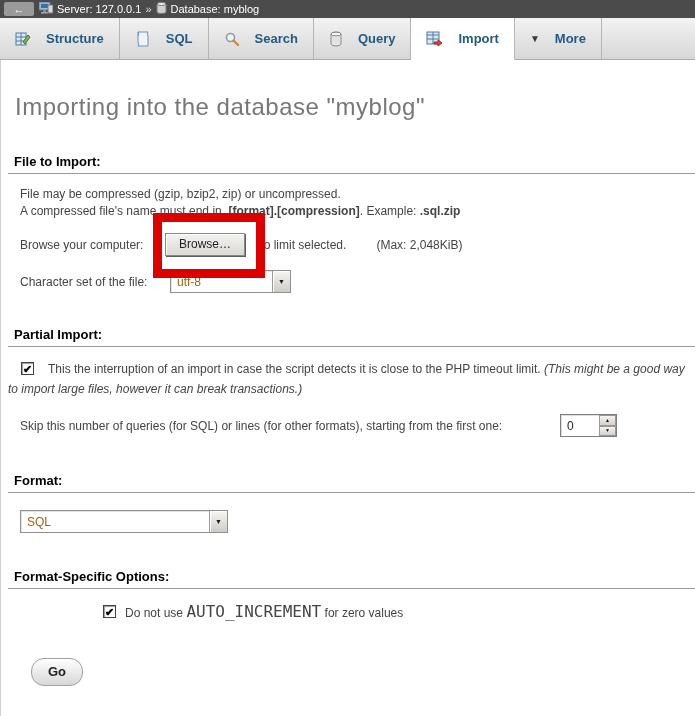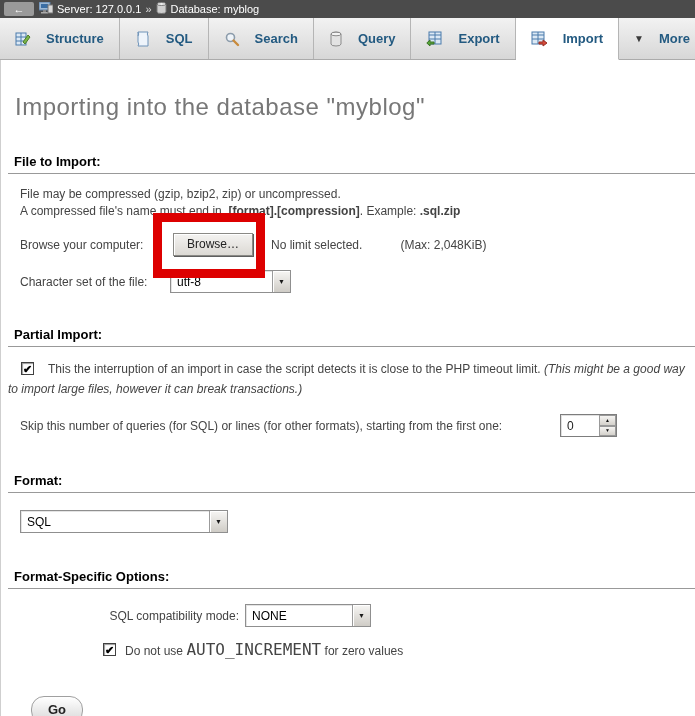--- a/index.html
+++ b/index.html
@@ -53,39 +53,39 @@
   .legend {
     font-weight:bold; font-size:13px; color:#000;
     padding:2px 0 4px 6px; border-bottom:1px solid #999;
   }
   .sec-file    { margin-top:31px; }
   .sec-partial { margin-top:32px; }
   .sec-format  { margin-top:34px; }
   .sec-fso     { margin-top:34px; }
   .row { padding-left:12px; }
   .hint-lines { margin-top:12px; line-height:17px; }
-  .browse-row { margin-top:13px; display:flex; align-items:center;gap:8px; }
+  .browse-row { margin-top:13px; display:flex; align-items:center; }
   .browse-label { width:145px; }
   .winbtn {
     background:linear-gradient(#f4f3f1,#dcd9d4);
     border:1px solid #8a8985; box-shadow:1px 1px 0 #5e5e5e, inset 1px 1px 0 #fff;
     padding:3px 13px 4px; font-size:12px; color:#222;
     font-family:"Liberation Sans", sans-serif; cursor:pointer;
   }
   .nofile { margin-left:10px; }
   .maxsize { margin-left:30px; }
   .charset-row { margin-top:14px; display:flex; align-items:center; }
   .charset-label { width:150px; }
   
   .select {
     display:inline-flex; align-items:stretch; height:23px;
     border:1px solid #8f8f8f; background:#fff; cursor:pointer;
     box-shadow:inset 1px 1px 0 #e4e4e4;
   }
-  .select .val { flex:1; padding:4px 6px 0; font-size:12px; color:#000000; overflow:hidden; white-space:nowrap; }
+  .select .val { flex:1; padding:4px 6px 0; font-size:12px; color:#a16207; overflow:hidden; white-space:nowrap; }
   .select .btn {
     width:18px; display:flex; align-items:center; justify-content:center;
     background:linear-gradient(#f7f6f4,#cfccc6);
     border-left:1px solid #9b9b9b; box-shadow:inset 1px 1px 0 #fff;
     font-size:7px; color:#1a1a1a;
   }
   .w-charset { width:121px; }
   .w-format  { width:208px; }
   .w-compat  { width:126px; }
   
@@ -190,32 +190,20 @@
   </div>
   <div class="tab">
     <span>
       <svg width="14" height="16" viewBox="0 0 14 16">
           <path d="M2 3 Q2 1 7 1 Q12 1 12 3 L12 13 Q12 15 7 15 Q2 15 2 13 Z" fill="#e3e3e3" stroke="#8a8a8a"></path>
           <ellipse cx="7" cy="3" rx="5" ry="1.8" fill="#f4f4f4" stroke="#8a8a8a"></ellipse>
         </svg>
     </span>
     <span>Query</span>
   </div>
-  <div class="tab">
-    <span>
-      <svg width="17" height="16" viewBox="0 0 17 16">
-          <rect x="3" y="1" width="12" height="12" fill="#dce9f5" stroke="#4a7bab"></rect>
-          <line x1="3" y1="4" x2="15" y2="4" stroke="#4a7bab"></line>
-          <line x1="3" y1="8" x2="15" y2="8" stroke="#4a7bab"></line>
-          <line x1="9" y1="1" x2="9" y2="13" stroke="#4a7bab"></line>
-          <path d="M8 11 L4 11 L4 9 L0.8 12 L4 15 L4 13 L8 13 Z" fill="#57a639" stroke="#3c7326"></path>
-        </svg>
-    </span>
-    <span>Export</span>
-  </div>
   <div class="tab active">
     <span>
       <svg width="17" height="16" viewBox="0 0 17 16">
           <rect x="1" y="1" width="12" height="12" fill="#dce9f5" stroke="#4a7bab"></rect>
           <line x1="1" y1="4" x2="13" y2="4" stroke="#4a7bab"></line>
           <line x1="1" y1="8" x2="13" y2="8" stroke="#4a7bab"></line>
           <line x1="7" y1="1" x2="7" y2="13" stroke="#4a7bab"></line>
           <path d="M8 11 L12 11 L12 9 L16 12 L12 15 L12 13 L8 13 Z" fill="#d44a3a" stroke="#9c2f23"></path>
         </svg>
     </span>
@@ -278,27 +266,20 @@
       <span class="select w-format">
         <span class="val">SQL</span>
         <span class="btn">▼</span>
       </span>
     </div>
   </div>
 
   
   <div class="section sec-fso">
     <div class="legend">Format-Specific Options:</div>
-    <div class="row compat-row">
-      <span class="compat-label">SQL compatibility mode:</span>
-      <span class="select w-compat">
-        <span class="val">NONE</span>
-        <span class="btn">▼</span>
-      </span>
-    </div>
     <div class="autoinc-row">
       <span class="cb">✔</span>
       <span><span>Do not use </span><span class="code">AUTO_INCREMENT</span><span> for zero values</span></span>
     </div>
   </div>
 
   <button class="go-btn">Go</button>
 </div>
 
 <div class="annotation" style="border-color: rgb(221, 0, 0);"></div>

